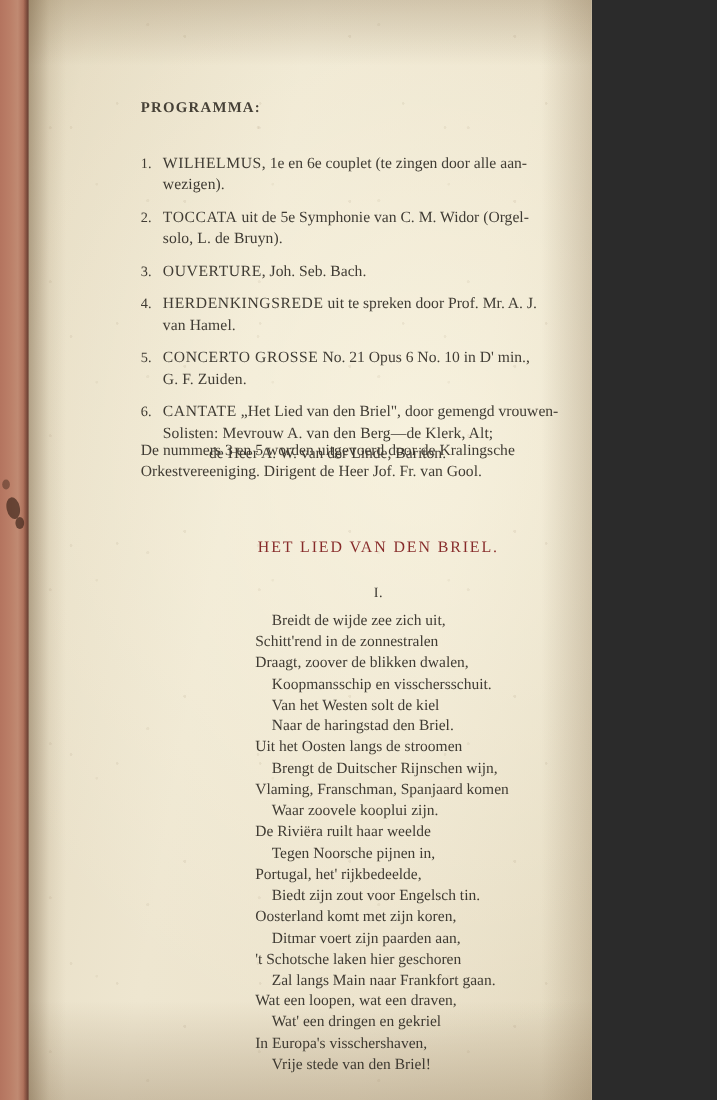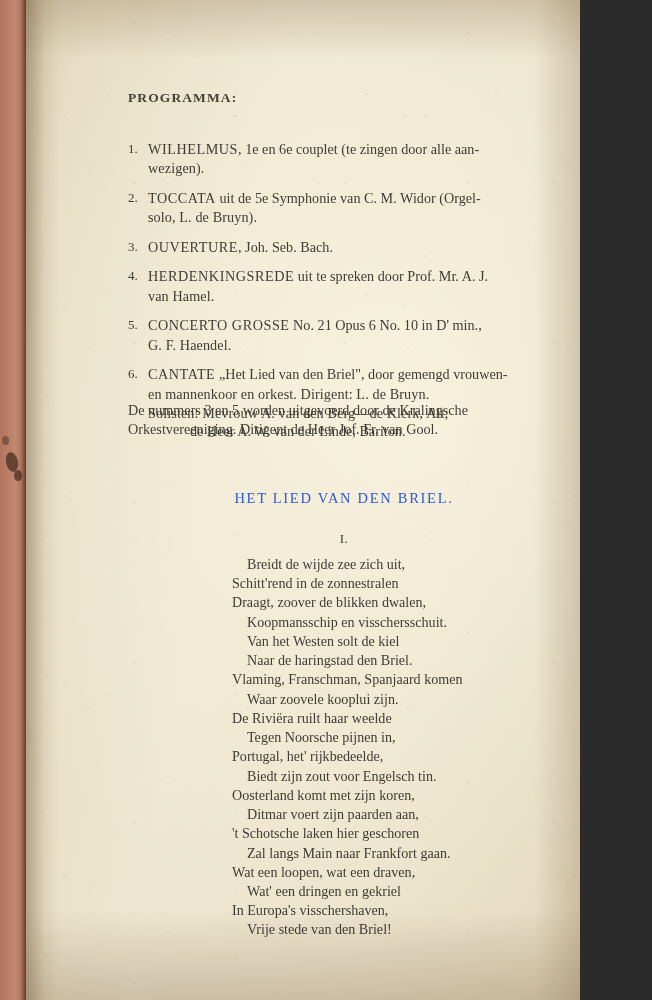--- a/index.html
+++ b/index.html
@@ -2,21 +2,21 @@
 <html><head>
 <meta charset="utf-8">
 <style>
   html, body {
     margin: 0;
     padding: 0;
     background: #2b2b2b;
   }
   .page {
     position: relative;
-    width: 580px;
+    width: 538px;
     height: 1000px;
     overflow: hidden;
     background: #e8dfc8;
     font-family: "Liberation Serif", serif;
   }
   
   .paper-bg {
     position: absolute;
     inset: 0;
     background:
@@ -154,21 +154,21 @@
   .song-title {
     position: absolute;
     left: 0;
     top: 490px;
     width: 652px;
     text-align: center;
     padding-left: 36px;
     box-sizing: border-box;
     font-size: 14.5px;
     letter-spacing: 1.7px;
-    color: #1d4ed8;
+    color: #7f1d1d;
   }
   .verse-number {
     position: absolute;
     left: 0;
     top: 531px;
     width: 652px;
     text-align: center;
     padding-left: 36px;
     box-sizing: border-box;
     font-size: 13px;
@@ -240,48 +240,49 @@
         <span class="prog-text">
           <span class="cap">HERDENKINGSREDE</span><span> uit te spreken door Prof. Mr. A. J.</span>
           <span class="sol-line">van Hamel.</span>
         </span>
       </div>
 
       <div class="prog-item">
         <span class="prog-num">5.</span>
         <span class="prog-text">
           <span class="cap">CONCERTO GROSSE</span><span> No. 21 Opus 6 No. 10 in D' min.,</span>
-          <span class="sol-line">G. F. Haendel.</span>
+          <span class="sol-line">G. F. Zuiden.</span>
         </span>
       </div>
 
       <div class="prog-item">
         <span class="prog-num">6.</span>
         <span class="prog-text">
           <span class="cap">CANTATE</span><span> „Het Lied van den Briel", door gemengd vrouwen-</span>
-          <span class="sol-line">en mannenkoor en orkest. Dirigent: L. de Bruyn.</span>
           <span class="sol-line">Solisten: Mevrouw A. van den Berg—de Klerk, Alt;</span>
           <span class="sol-indent">de Heer A. W. van der Linde, Bariton.</span>
         </span>
       </div>
 
     </div>
 
     <div class="note">De nummers 3 en 5 worden uitgevoerd door de Kralingsche Orkestvereeniging. Dirigent de Heer Jof. Fr. van Gool.</div>
 
     <div class="song-title">HET LIED VAN DEN BRIEL.</div>
     <div class="verse-number">I.</div>
 
     <div class="verse">
         <span class="ln i">Breidt de wijde zee zich uit,</span>
         <span class="ln">Schitt'rend in de zonnestralen</span>
         <span class="ln">Draagt, zoover de blikken dwalen,</span>
         <span class="ln i">Koopmansschip en visschersschuit.</span>
         <span class="ln i">Van het Westen solt de kiel</span>
         <span class="ln i">Naar de haringstad den Briel.</span>
+        <span class="ln">Uit het Oosten langs de stroomen</span>
+        <span class="ln i">Brengt de Duitscher Rijnschen wijn,</span>
         <span class="ln">Vlaming, Franschman, Spanjaard komen</span>
         <span class="ln i">Waar zoovele kooplui zijn.</span>
         <span class="ln">De Riviëra ruilt haar weelde</span>
         <span class="ln i">Tegen Noorsche pijnen in,</span>
         <span class="ln">Portugal, het' rijkbedeelde,</span>
         <span class="ln i">Biedt zijn zout voor Engelsch tin.</span>
         <span class="ln">Oosterland komt met zijn koren,</span>
         <span class="ln i">Ditmar voert zijn paarden aan,</span>
         <span class="ln">'t Schotsche laken hier geschoren</span>
         <span class="ln i">Zal langs Main naar Frankfort gaan.</span>

